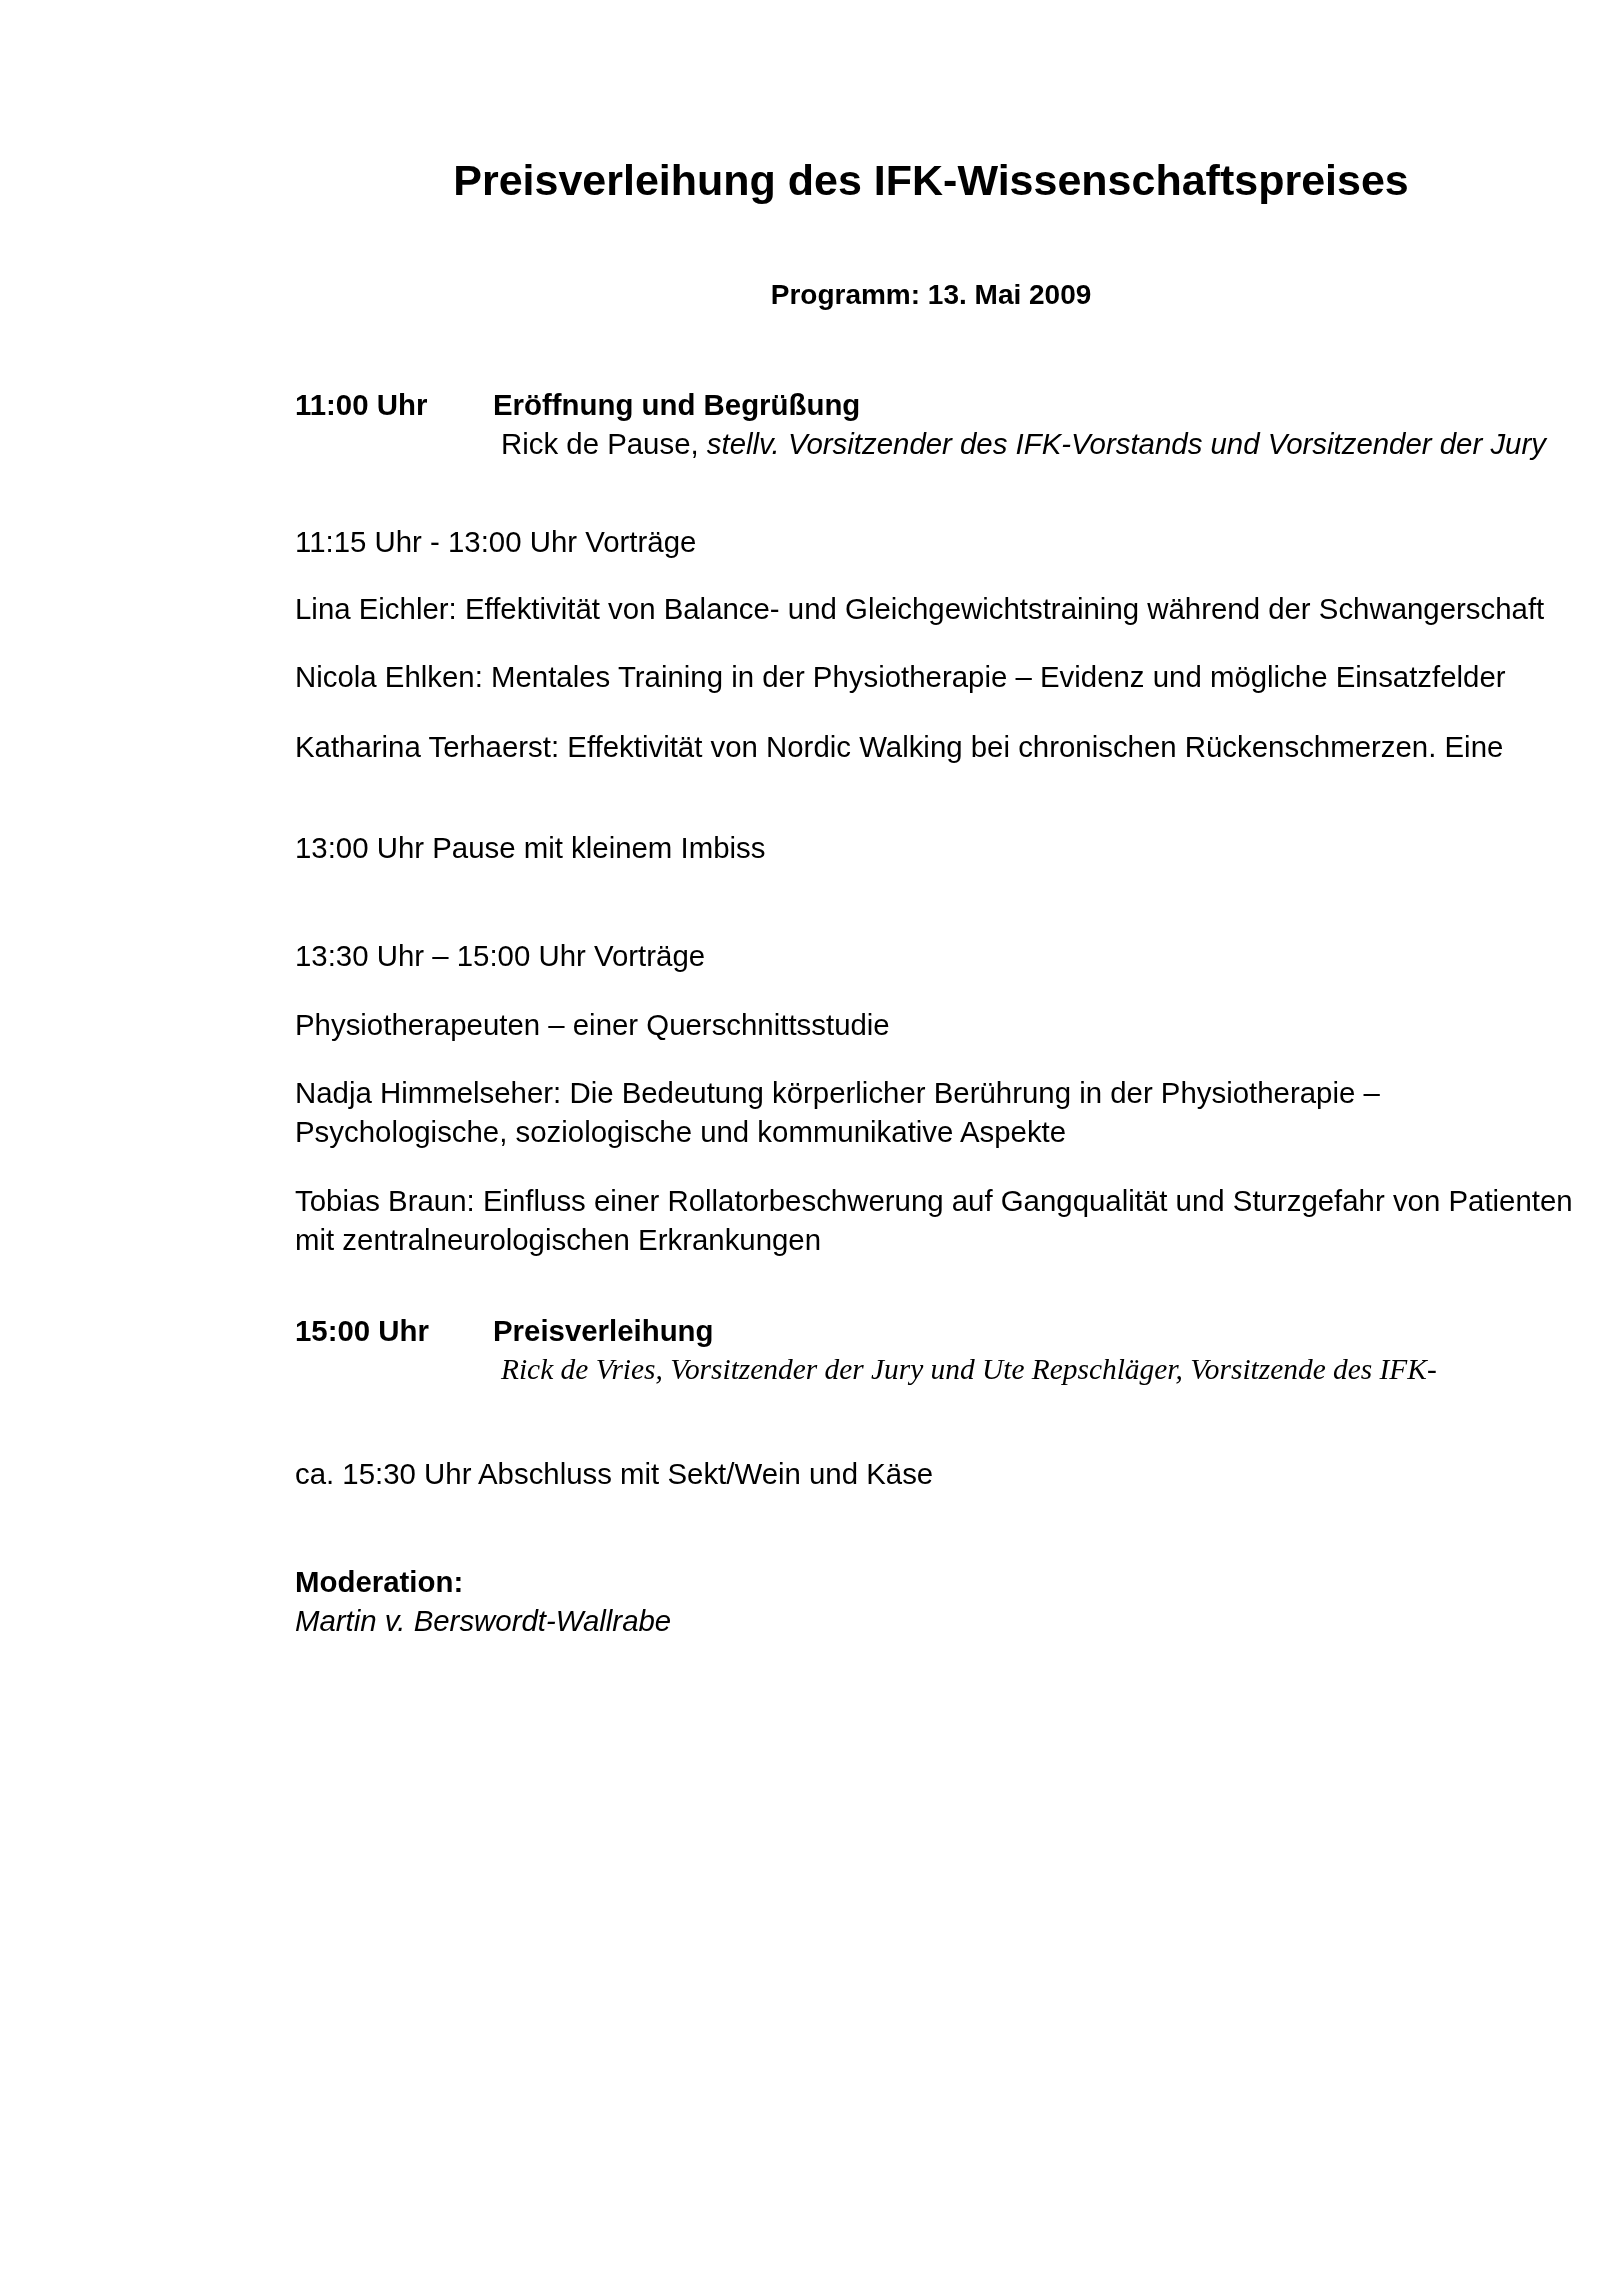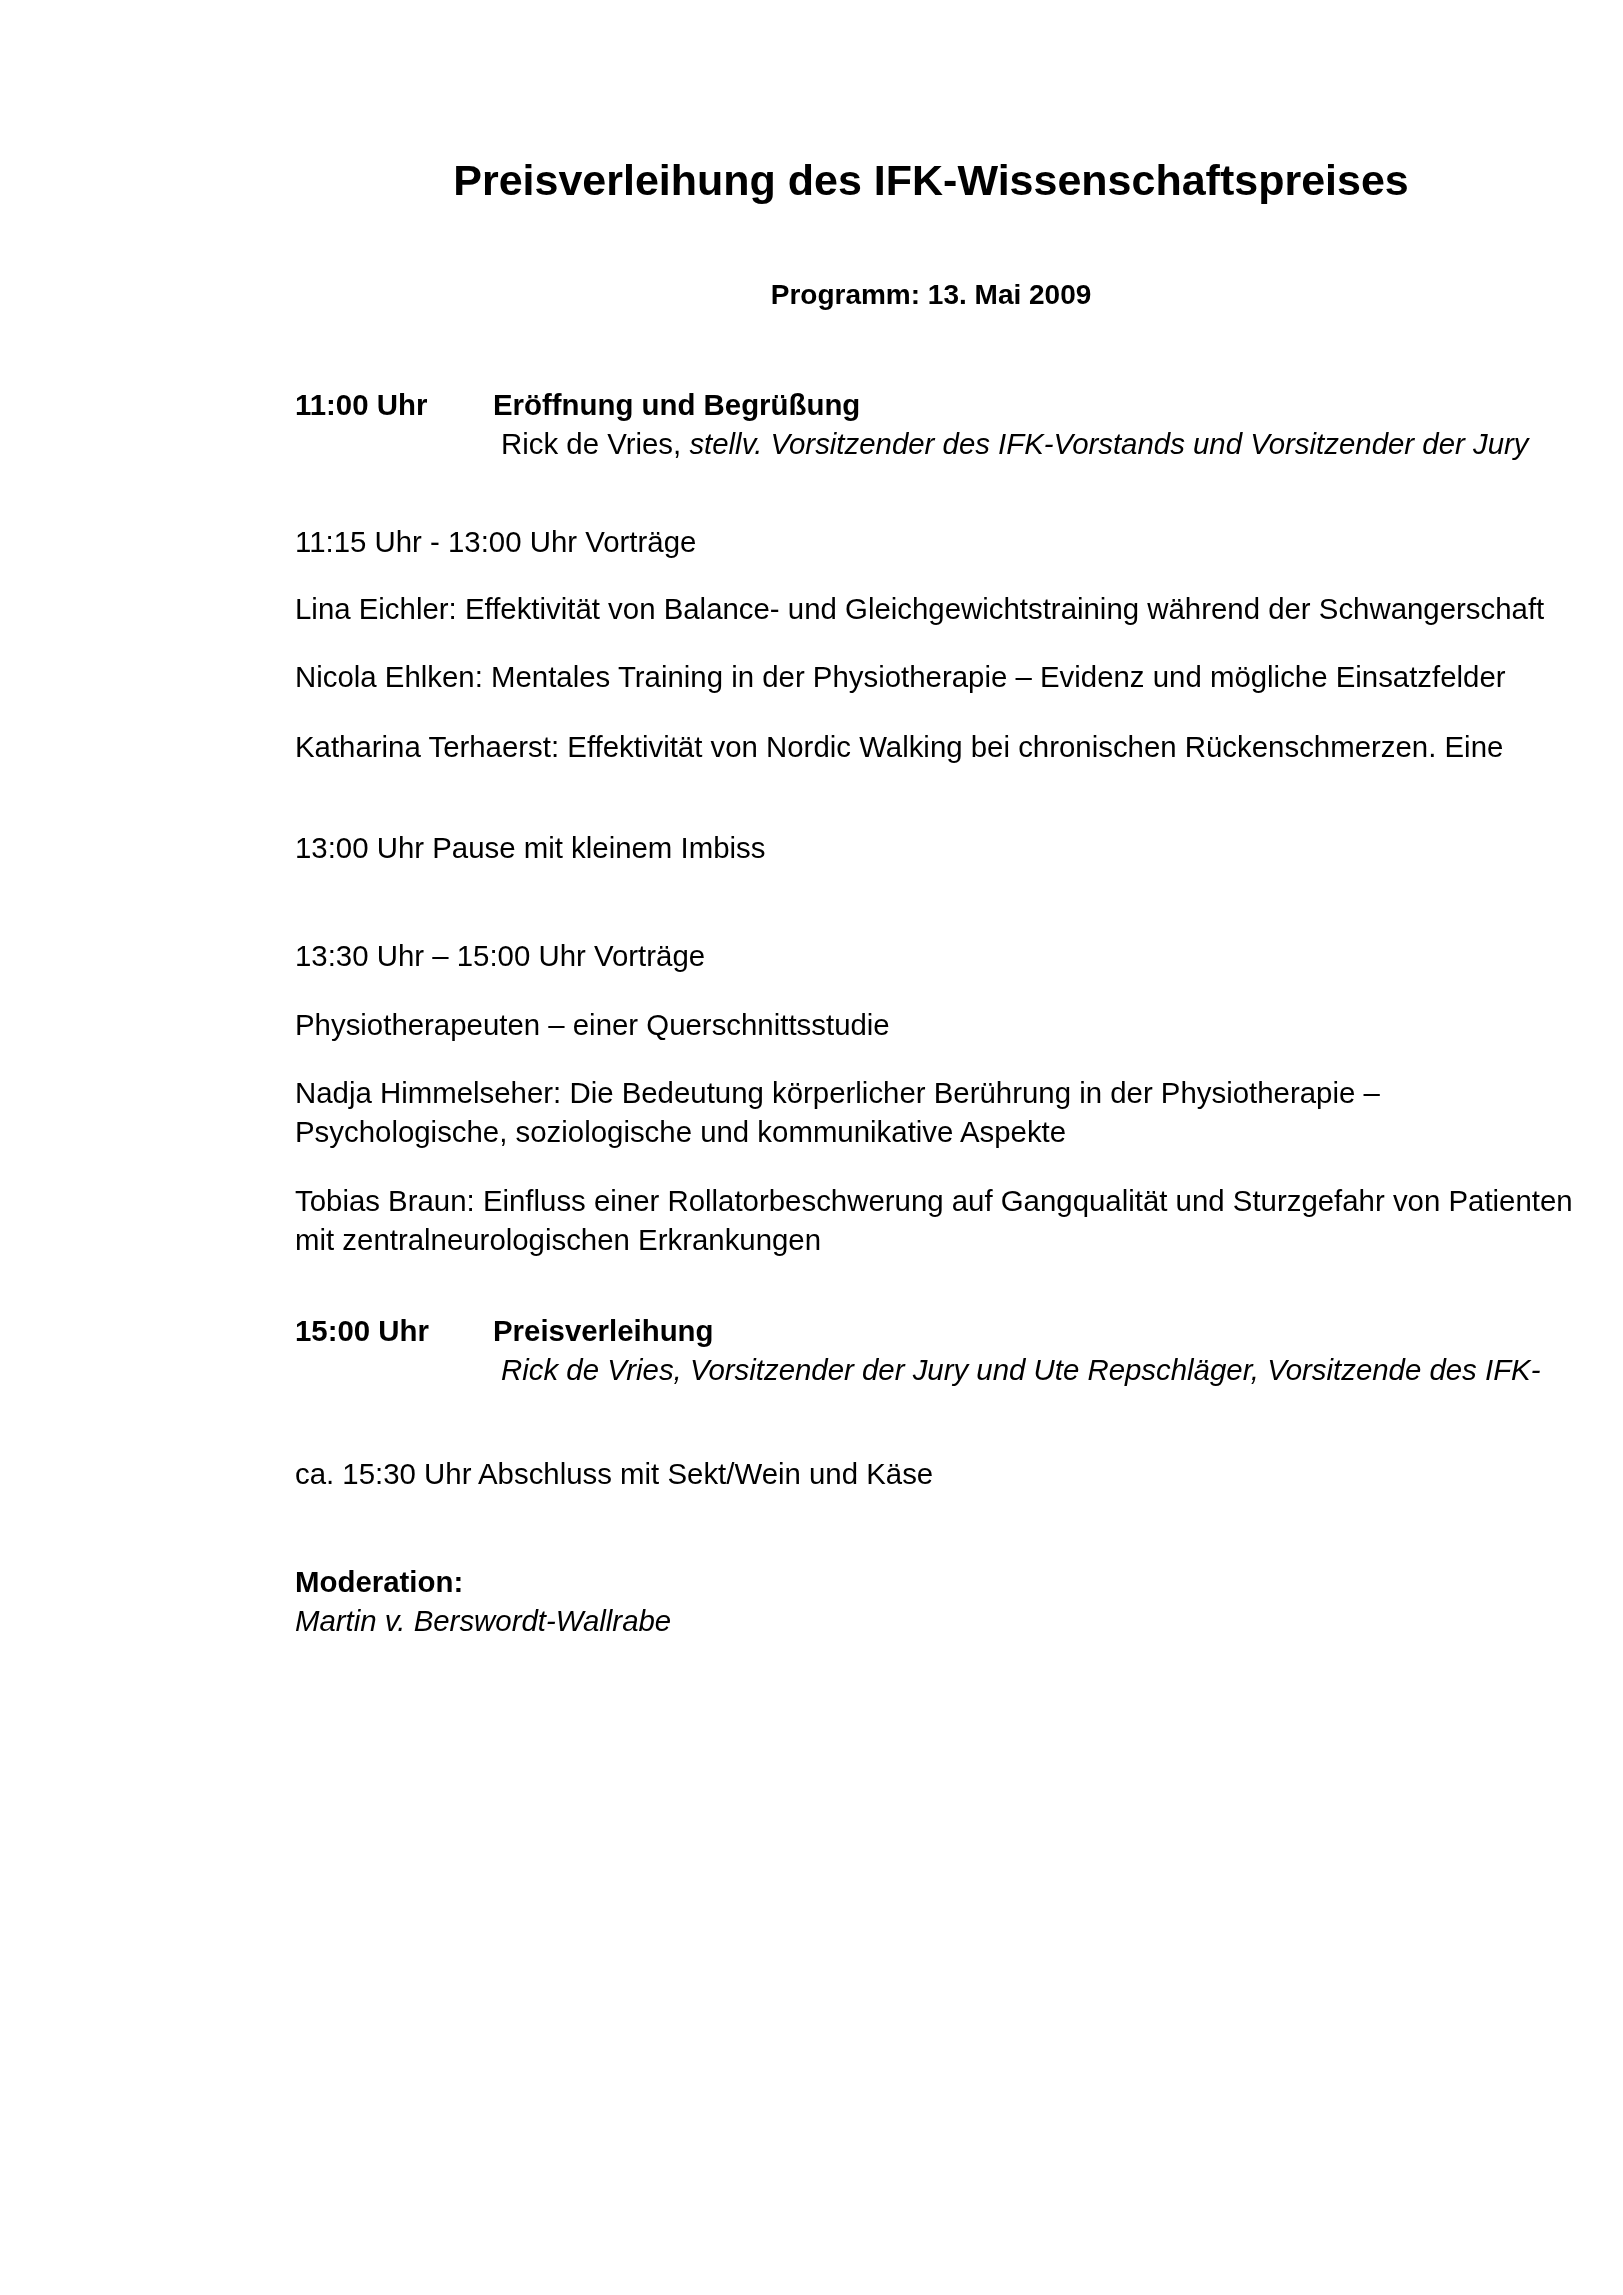--- a/index.html
+++ b/index.html
@@ -80,21 +80,21 @@
     <h1 class="doc-title">Preisverleihung des IFK-Wissenschaftspreises</h1>
 
     <h2 class="doc-subtitle">Programm: 13. Mai 2009</h2>
 
     <div class="block block-opening">
       <div class="row">
         <div class="time">11:00 Uhr</div>
         <div class="bold tline">Eröffnung und Begrüßung</div>
       </div>
       <div class="speaker-indent tline" style="padding-left: 206px;">
-        <span>Rick de Vries, </span><span class="italic">stellv. Vorsitzender des IFK-Vorstands und Vorsitzender der Jury</span>
+        <span>Rick de Pause, </span><span class="italic">stellv. Vorsitzender des IFK-Vorstands und Vorsitzender der Jury</span>
       </div>
     </div>
 
     <div class="header header-morning">11:15 Uhr - 13:00 Uhr Vorträge</div>
 
     <div class="block talk-lina">
       <div class="tline">Lina Eichler: Effektivität von Balance- und Gleichgewichtstraining während der Schwangerschaft</div>
     </div>
 
     <div class="block talk-nicola">
@@ -121,21 +121,21 @@
     <div class="block talk-tobias">
       <div class="tline">Tobias Braun: Einfluss einer Rollatorbeschwerung auf Gangqualität und Sturzgefahr von Patienten</div>
       <div class="tline">mit zentralneurologischen Erkrankungen</div>
     </div>
 
     <div class="block block-award">
       <div class="row">
         <div class="time">15:00 Uhr</div>
         <div class="bold tline">Preisverleihung</div>
       </div>
-      <div class="italic tline" style="padding-left: 206px;">Rick de Vries, Vorsitzender der Jury und Ute Repschläger, Vorsitzende des IFK-</div>
+      <div class="italic tline" style="padding-left: 206px; font-family: Liberation Serif, serif;">Rick de Vries, Vorsitzender der Jury und Ute Repschläger, Vorsitzende des IFK-</div>
     </div>
 
     <div class="header header-closing">ca. 15:30 Uhr Abschluss mit Sekt/Wein und Käse</div>
 
     <div class="block block-moderation">
       <div class="bold tline">Moderation:</div>
       <div class="italic tline">Martin v. Berswordt-Wallrabe</div>
     </div>
 
   </div>

